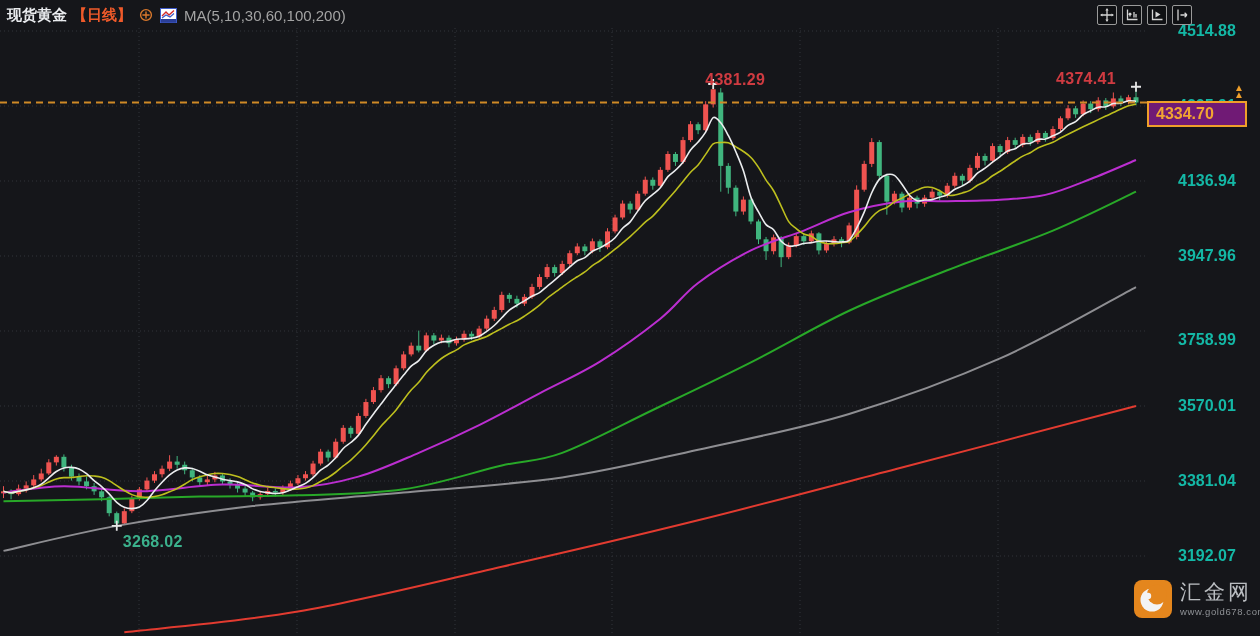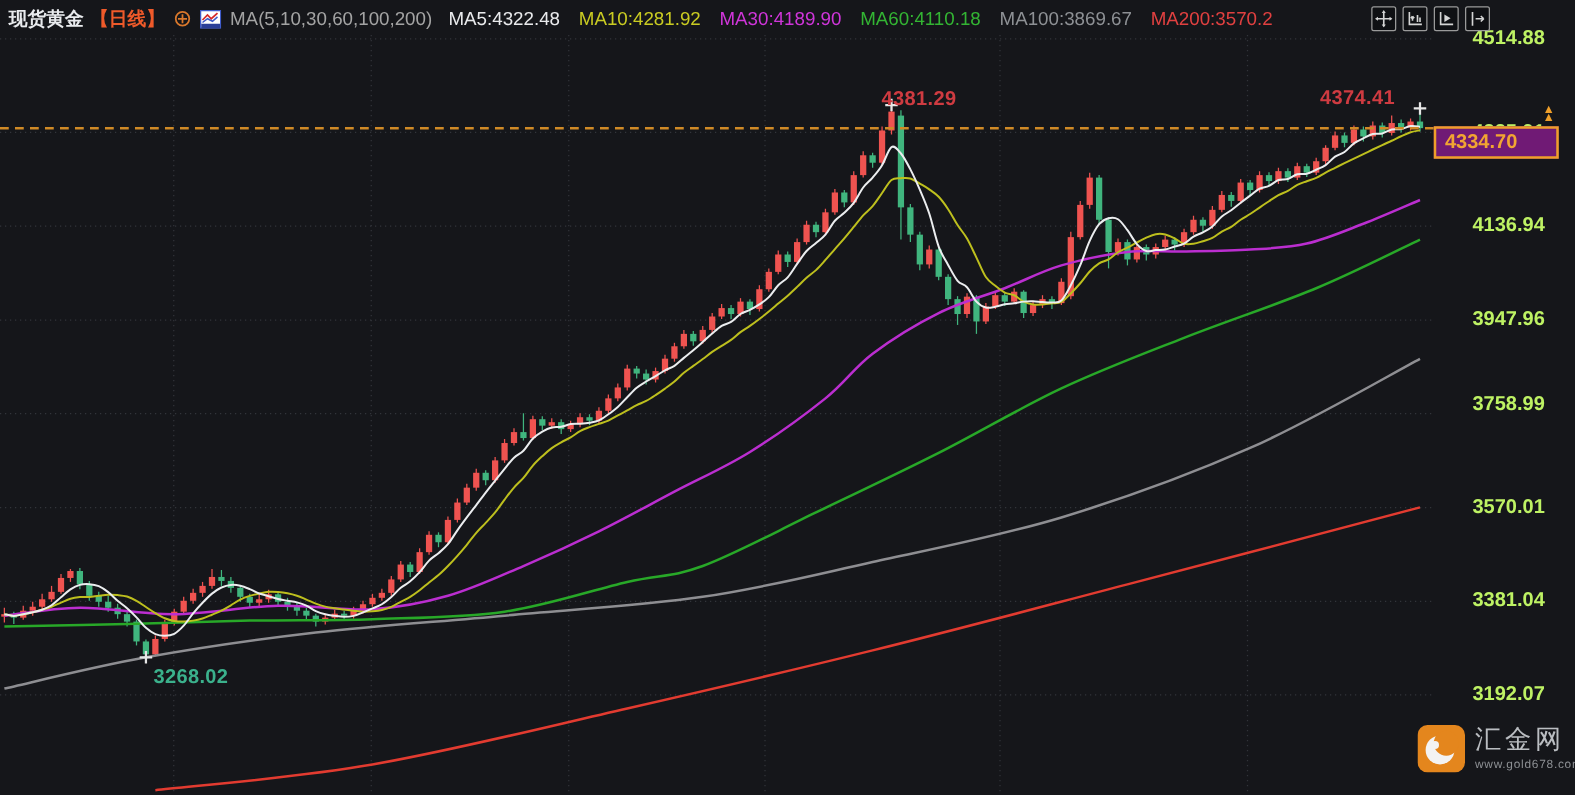--- a/index.html
+++ b/index.html
@@ -14,21 +14,21 @@
   .period{color:#ef5a2a;font-size:15px;font-weight:700;margin-left:-8px;}
   .hicon{display:flex;align-items:center;margin-left:-6px;}
   .ma-group{color:#a3a3a3;font-size:15px;font-weight:500;margin-left:-6px;}
   #legend{display:flex;gap:15px;}
   .ma-item{font-size:15px;font-weight:500;}
 
   .toolbar{position:absolute;top:5px;left:1097px;display:flex;gap:5px;z-index:7;}
   .tbtn{width:20px;height:20px;border:1px solid #9a9a9a;border-radius:2px;background:rgba(0,0,0,.25);
         display:flex;align-items:center;justify-content:center;padding:0;cursor:pointer;}
 
-  .axis-label{position:absolute;left:1178px;color:#bef264;font-size:16px;font-weight:700;z-index:2;}
+  .axis-label{position:absolute;left:1178px;color:#14b8a6;font-size:16px;font-weight:700;z-index:2;}
   #pricebox{position:absolute;left:1147px;top:101px;width:89px;height:22px;border:2px solid #ef9f2a;
             color:#f2a532;background:#701a75;font-size:16px;font-weight:700;line-height:22px;
             padding-left:7px;z-index:4;}
   #dblarrow{position:absolute;left:1234px;top:84px;color:#ef9f2a;font-size:10px;line-height:7px;
             z-index:5;text-align:center;}
   .anno{position:absolute;font-size:16px;font-weight:700;z-index:3;letter-spacing:.3px;margin-top:10px;}
 
   .watermark{position:absolute;left:1134px;top:580px;display:flex;gap:8px;align-items:flex-start;z-index:2;opacity:.95;}
   .wm-text{display:flex;flex-direction:column;}
   .wm-name{color:#c3c6ca;font-size:21px;letter-spacing:3px;line-height:24px;}
@@ -392,28 +392,20 @@
     </span>
     <span class="hicon">
       <svg width="17" height="15" viewBox="0 0 17 15">
         <rect x="0.5" y="0.5" width="16" height="14" fill="#ffffff" stroke="#3f5bc9"></rect>
         <rect x="1" y="11" width="15" height="3.5" fill="#2b3f98"></rect>
         <polyline points="2,8 6,4 9,7 14,2.5" fill="none" stroke="#d42a2a" stroke-width="1.4"></polyline>
         <polyline points="2,10 6,7 10,9 14,5.5" fill="none" stroke="#3f5bc9" stroke-width="1.2"></polyline>
       </svg>
     </span>
     <span class="ma-group">MA(5,10,30,60,100,200)</span>
-    <span id="legend">
-        <span class="ma-item" style="color: rgb(233, 234, 236);">MA5:4322.48</span>
-        <span class="ma-item" style="color: rgb(201, 203, 34);">MA10:4281.92</span>
-        <span class="ma-item" style="color: rgb(207, 53, 217);">MA30:4189.90</span>
-        <span class="ma-item" style="color: rgb(51, 180, 51);">MA60:4110.18</span>
-        <span class="ma-item" style="color: rgb(141, 144, 148);">MA100:3869.67</span>
-        <span class="ma-item" style="color: rgb(224, 64, 64);">MA200:3570.2</span>
-      </span>
   </div>
 
   <div class="toolbar">
     <button class="tbtn">
       <svg width="14" height="14" viewBox="0 0 14 14" stroke="#d4d4d4" stroke-width="1.3" fill="#d4d4d4">
         <path d="M7 1.5 V12.5 M1.5 7 H12.5" fill="none"></path>
         <path d="M7 0 L8.6 2.4 H5.4 Z M7 14 L5.4 11.6 H8.6 Z M0 7 L2.4 5.4 V8.6 Z M14 7 L11.6 8.6 V5.4 Z" stroke="none"></path>
       </svg>
     </button>
     <button class="tbtn">
@@ -435,21 +427,21 @@
         <path d="M5.5 7 H12 M12 7 L9.6 4.8 M12 7 L9.6 9.2"></path>
       </svg>
     </button>
   </div>
 
   <div id="axis">
       <div class="axis-label" style="top: 22px;">4514.88</div>
       <div class="axis-label" style="top: 96.9988px;">4325.91</div>
       <div class="axis-label" style="top: 171.998px;">4136.94</div>
       <div class="axis-label" style="top: 247px;">3947.96</div>
-      <div class="axis-label" style="top: 315px;">3758.99</div>
+      <div class="axis-label" style="top: 331px;">3758.99</div>
       <div class="axis-label" style="top: 397.002px;">3570.01</div>
       <div class="axis-label" style="top: 472.001px;">3381.04</div>
       <div class="axis-label" style="top: 547px;">3192.07</div>
     </div>
 
   <div id="pricebox">
     <span>4334.70</span>
   </div>
   <div id="dblarrow">▲<br>▲</div>
 

